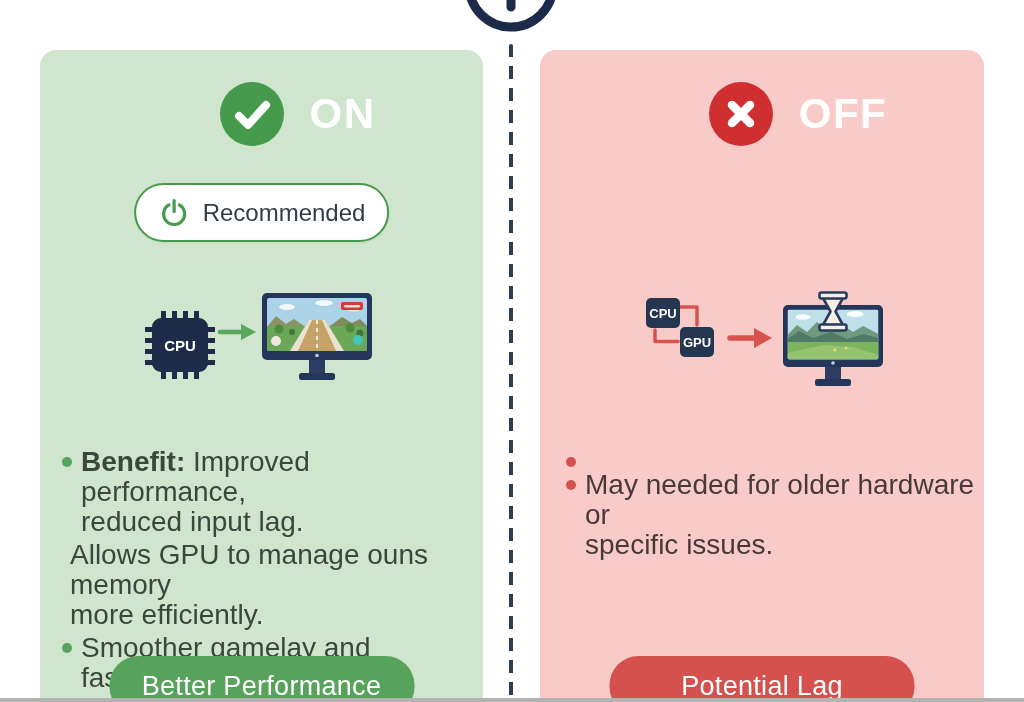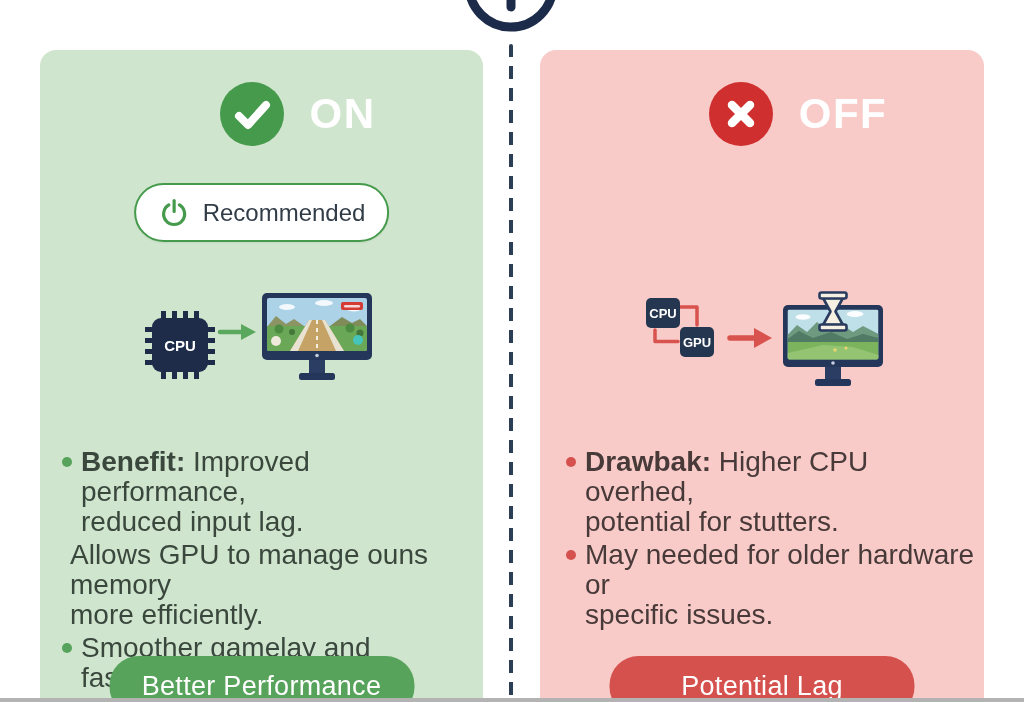--- a/index.html
+++ b/index.html
@@ -240,22 +240,20 @@
         <polygon points="4,6 24,6 16.5,19.5 24,33 4,33 11.5,19.5"></polygon>
         <rect x="0.5" y="0.5" width="27" height="6" rx="2"></rect>
         <rect x="0.5" y="32.5" width="27" height="6" rx="2"></rect>
       </g>
     </g>
   </svg>
 
   <div class="bullets">
     <div class="bullet-item">
       <span class="dot"></span>
-      <p><strong>Drawbak:</strong><span> Higher CPU overhed,
-potential for stutters.</span></p>
     </div>
     <div class="bullet-item">
       <span class="dot"></span>
       <p>May needed for older hardware or
 specific issues.</p>
     </div>
   </div>
 
   <div class="footer-btn">Potential Lag</div>
 </section>

